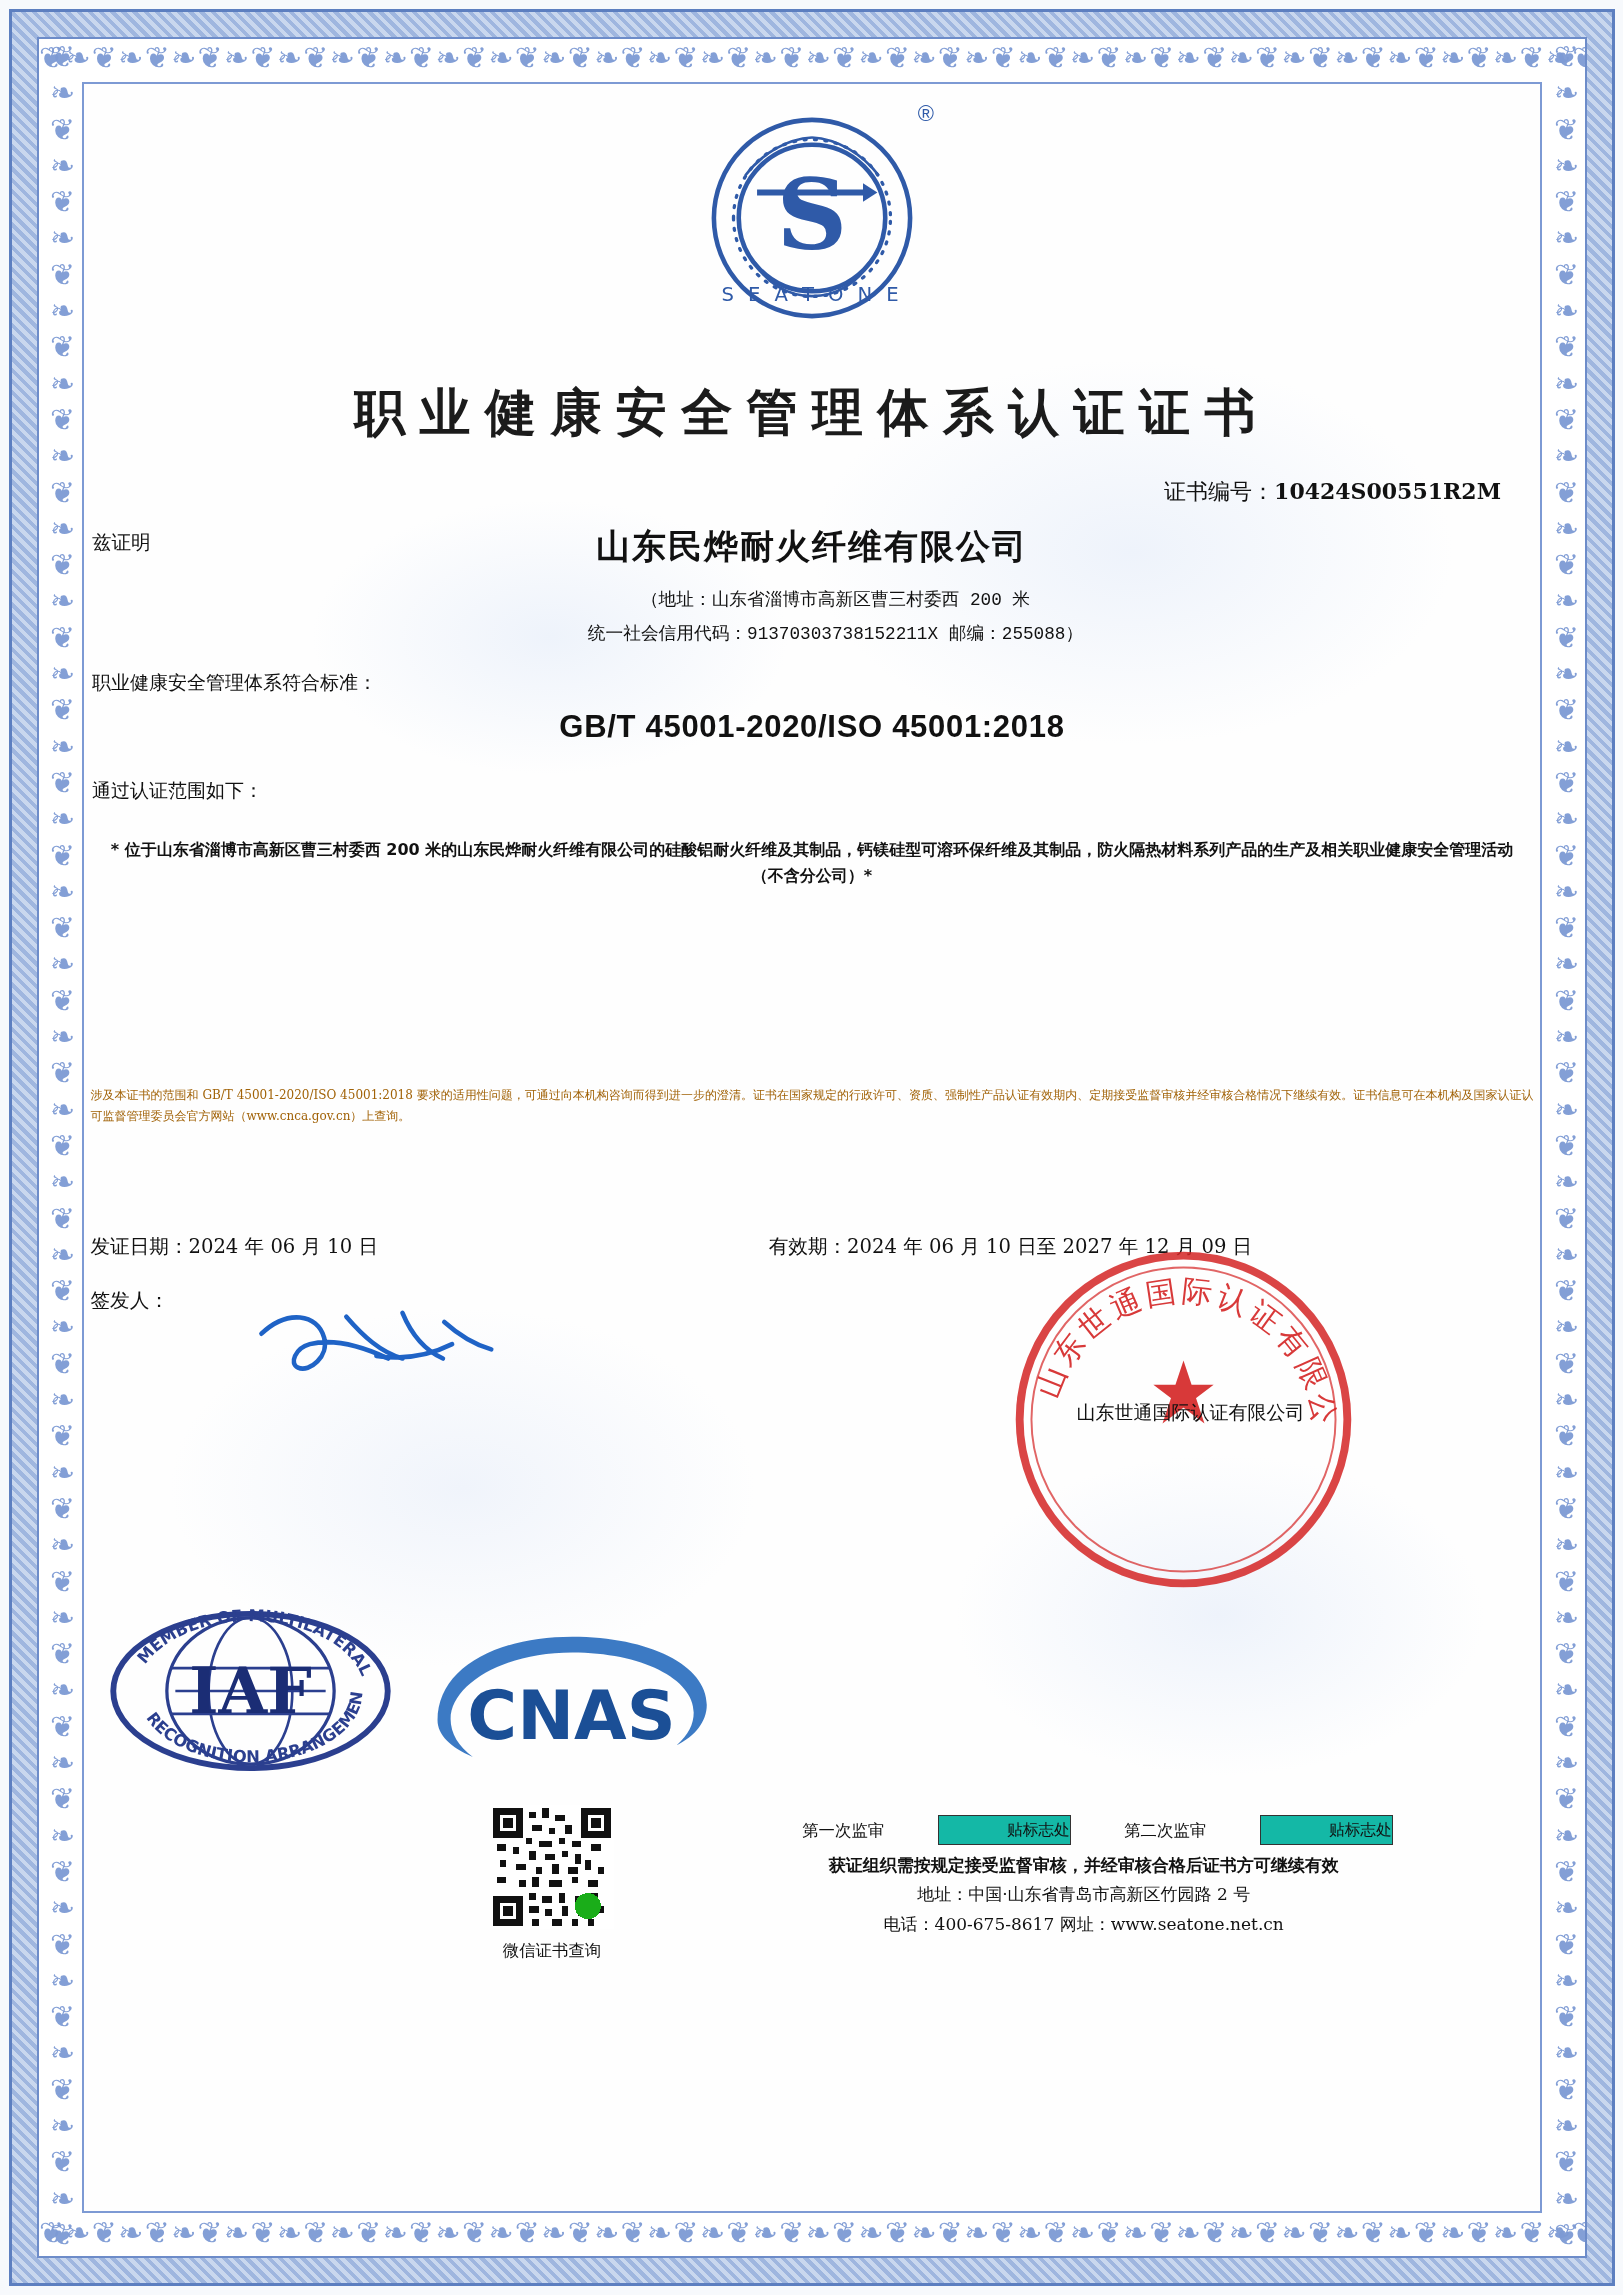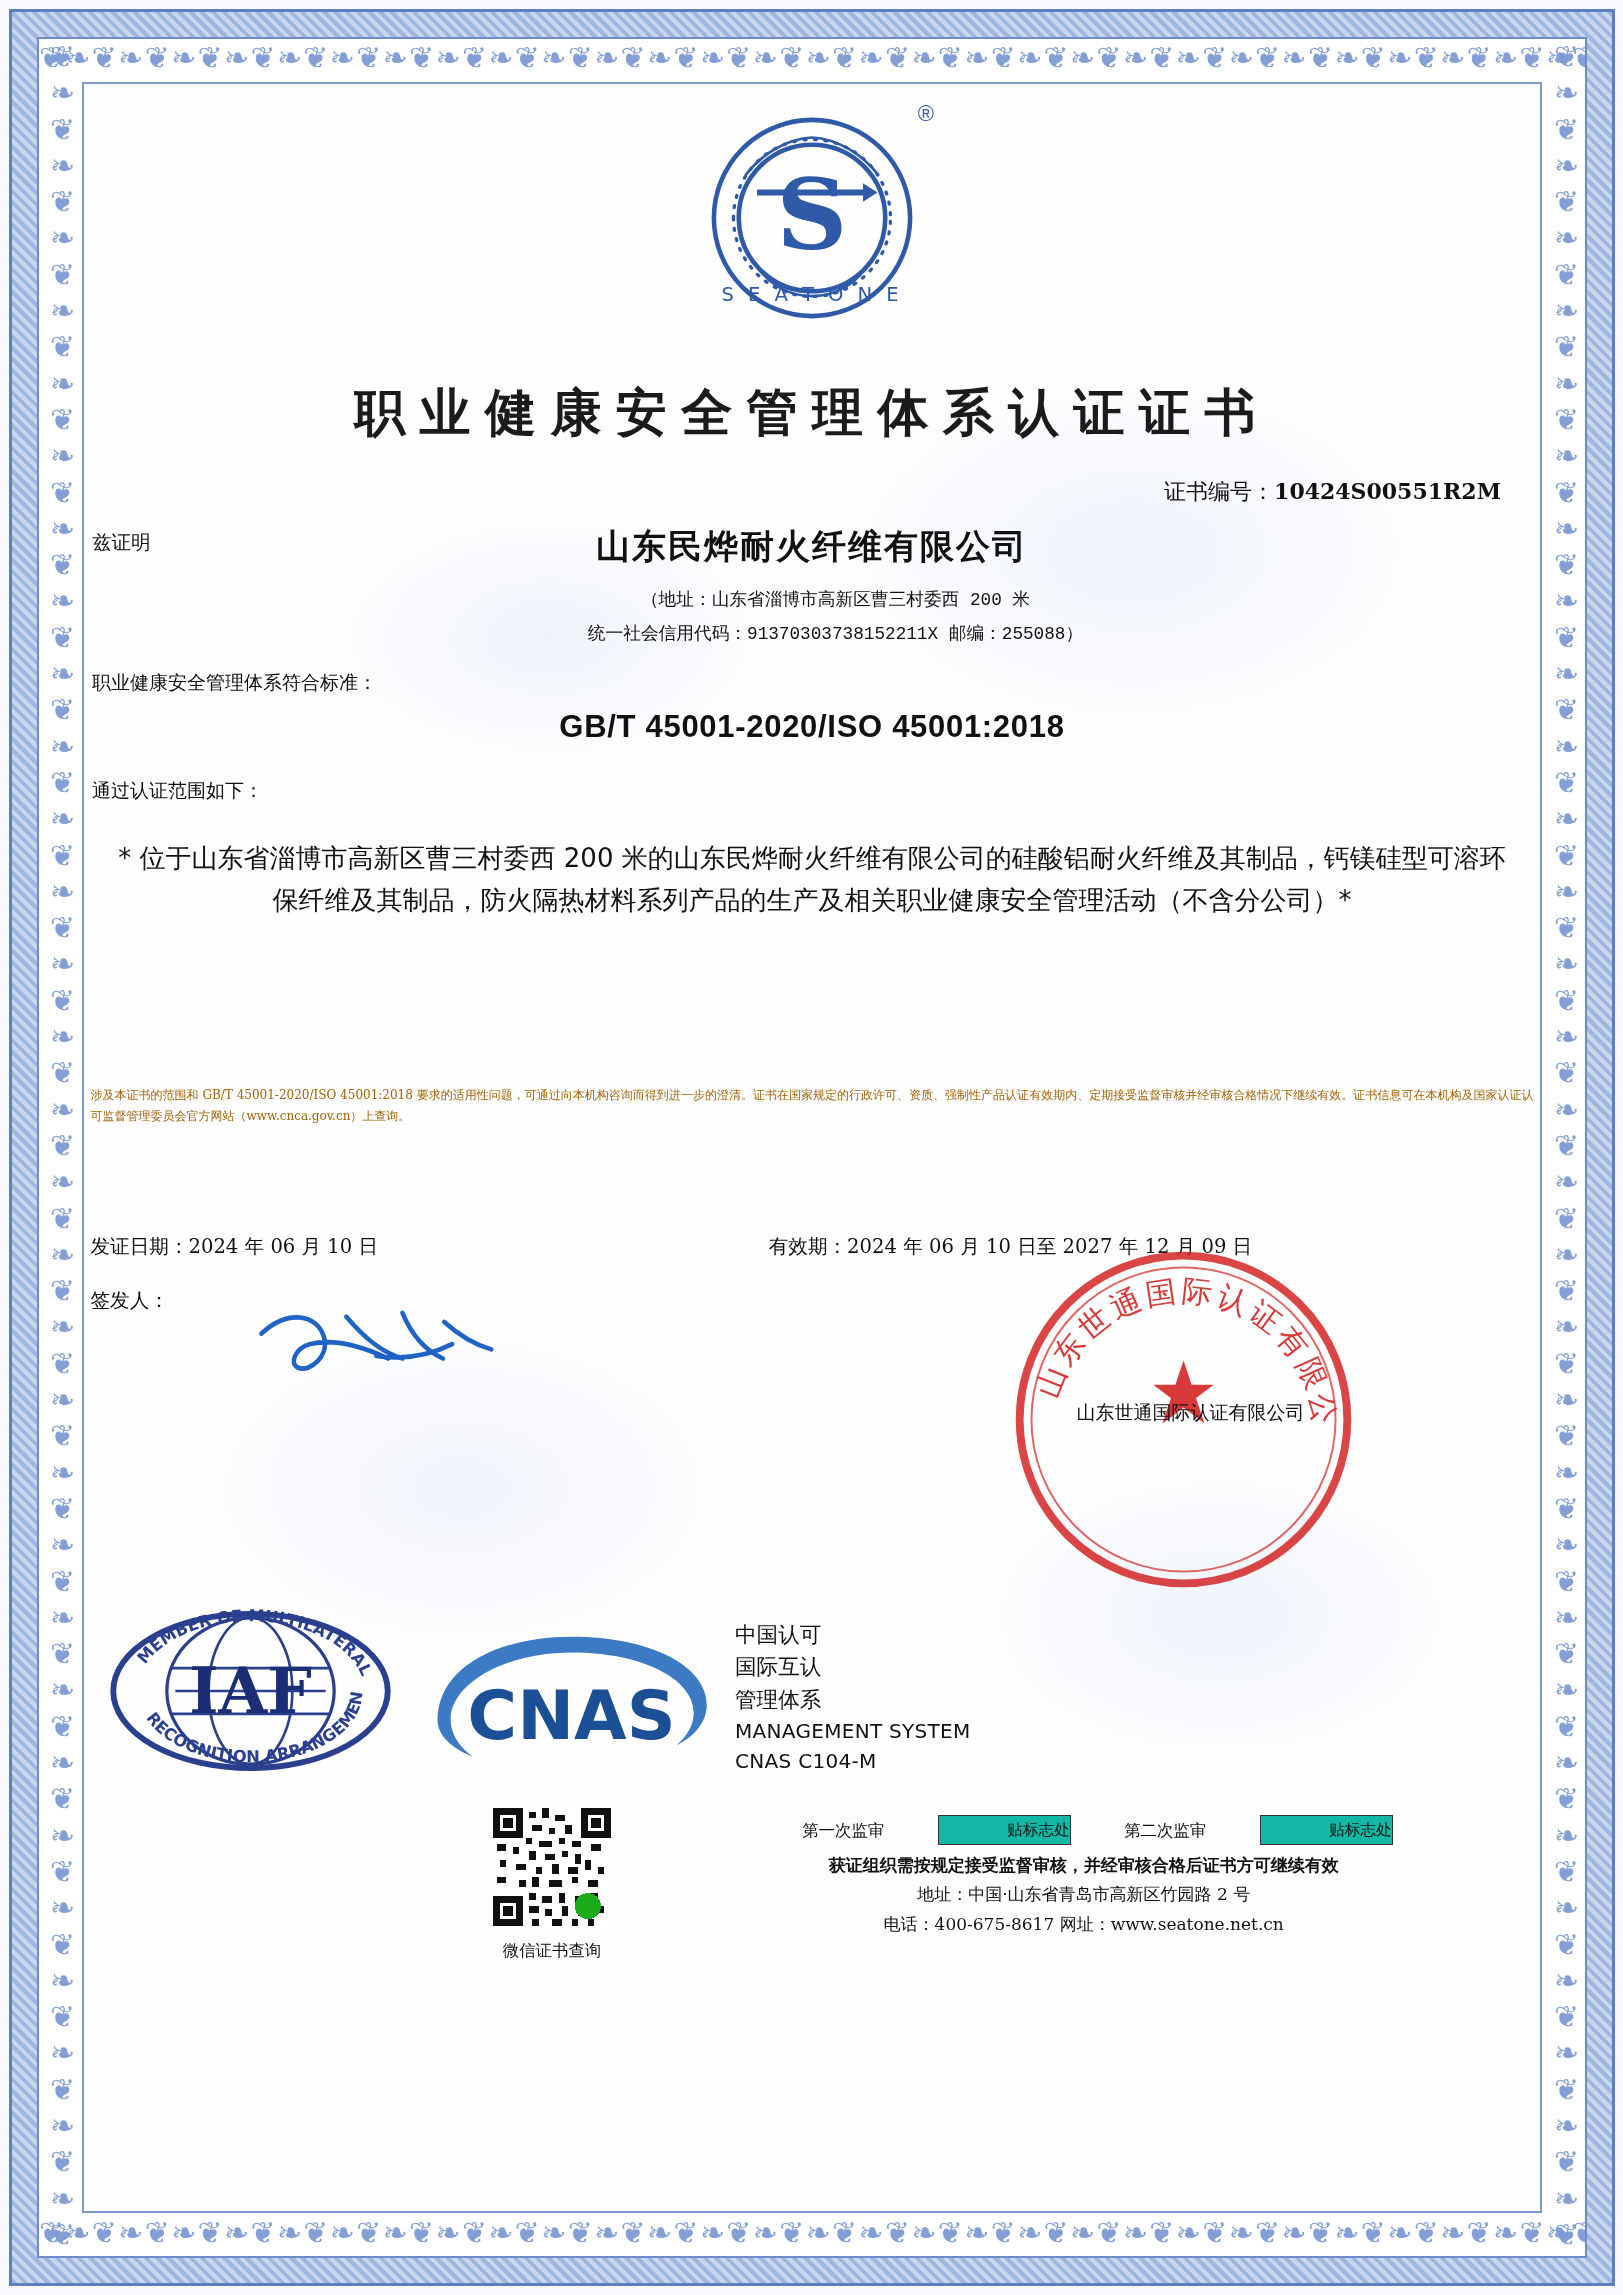--- a/index.html
+++ b/index.html
@@ -99,23 +99,23 @@
   .std-value{
     position:absolute;left:0;right:0;top:625px;text-align:center;
     font-size:31px;font-weight:700;color:#111;letter-spacing:0.7px;
   }
   .scope-label{
     position:absolute;left:7.9px;top:694px;font-size:19px;color:#111;
     font-family:"DejaVu Sans","Liberation Sans",sans-serif;
   }
   .scope-body{
     position:absolute;left:26px;right:26px;top:753px;
-    font-size:26px;line-height:1.62;color:#111;text-align:center;
-    font-family:"DejaVu Sans","Liberation Sans",sans-serif;
-    font-weight:400;
+    font-size:16px;line-height:1.62;color:#111;text-align:center;
+    font-family:"DejaVu Sans","Liberation Sans",sans-serif;
+    font-weight:700;
   }
   .note{
     position:absolute;left:6.5px;right:6.5px;top:1001px;
     font-size:12px;line-height:1.72;color:#a16207;text-align:justify;
     font-family:"DejaVu Serif","Liberation Serif",serif;
   }
   .dates{
     position:absolute;left:6.5px;right:6.5px;top:1149px;
     font-size:19.6px;color:#111;
     font-family:"DejaVu Serif","Liberation Serif",serif;
@@ -278,27 +278,20 @@
           </text>
           <text x="215" y="158" text-anchor="middle" font-family="DejaVu Serif, serif" font-size="96" font-weight="700" fill="#1b2d75">IAF</text>
         </svg>
       </div>
 
       <div class="cnas">
         <svg width="281" height="151" viewBox="0 0 430 230" aria-hidden="true">
           <path d="M10 150c0-80 90-128 206-128 118 0 206 44 206 104 0 26-18 48-46 62 18-16 26-32 26-50 0-52-80-92-186-92S30 96 30 148c0 22 12 42 34 58-34-14-54-34-54-56z" fill="#2b6fbf" opacity=".92"></path>
           <text x="215" y="178" text-anchor="middle" font-family="DejaVu Sans, sans-serif" font-size="104" font-weight="700" fill="#1b4f96">CNAS</text>
         </svg>
-      </div>
-      <div class="cnas-text">
-        <div>中国认可</div>
-        <div>国际互认</div>
-        <div>管理体系</div>
-        <div class="en">MANAGEMENT SYSTEM</div>
-        <div class="en">CNAS C104-M</div>
       </div>
 
       <div class="qr">
         <svg width="124" height="124" viewBox="0 0 38 38" shape-rendering="crispEdges" aria-hidden="true">
           <rect width="38" height="38" fill="#fff"></rect>
           <g fill="#111">
             <rect x="1" y="1" width="9" height="9"></rect>
               <rect x="3" y="3" width="5" height="5" fill="#fff"></rect>
               <rect x="4" y="4" width="3" height="3"></rect>
             <rect x="28" y="1" width="9" height="9"></rect>

